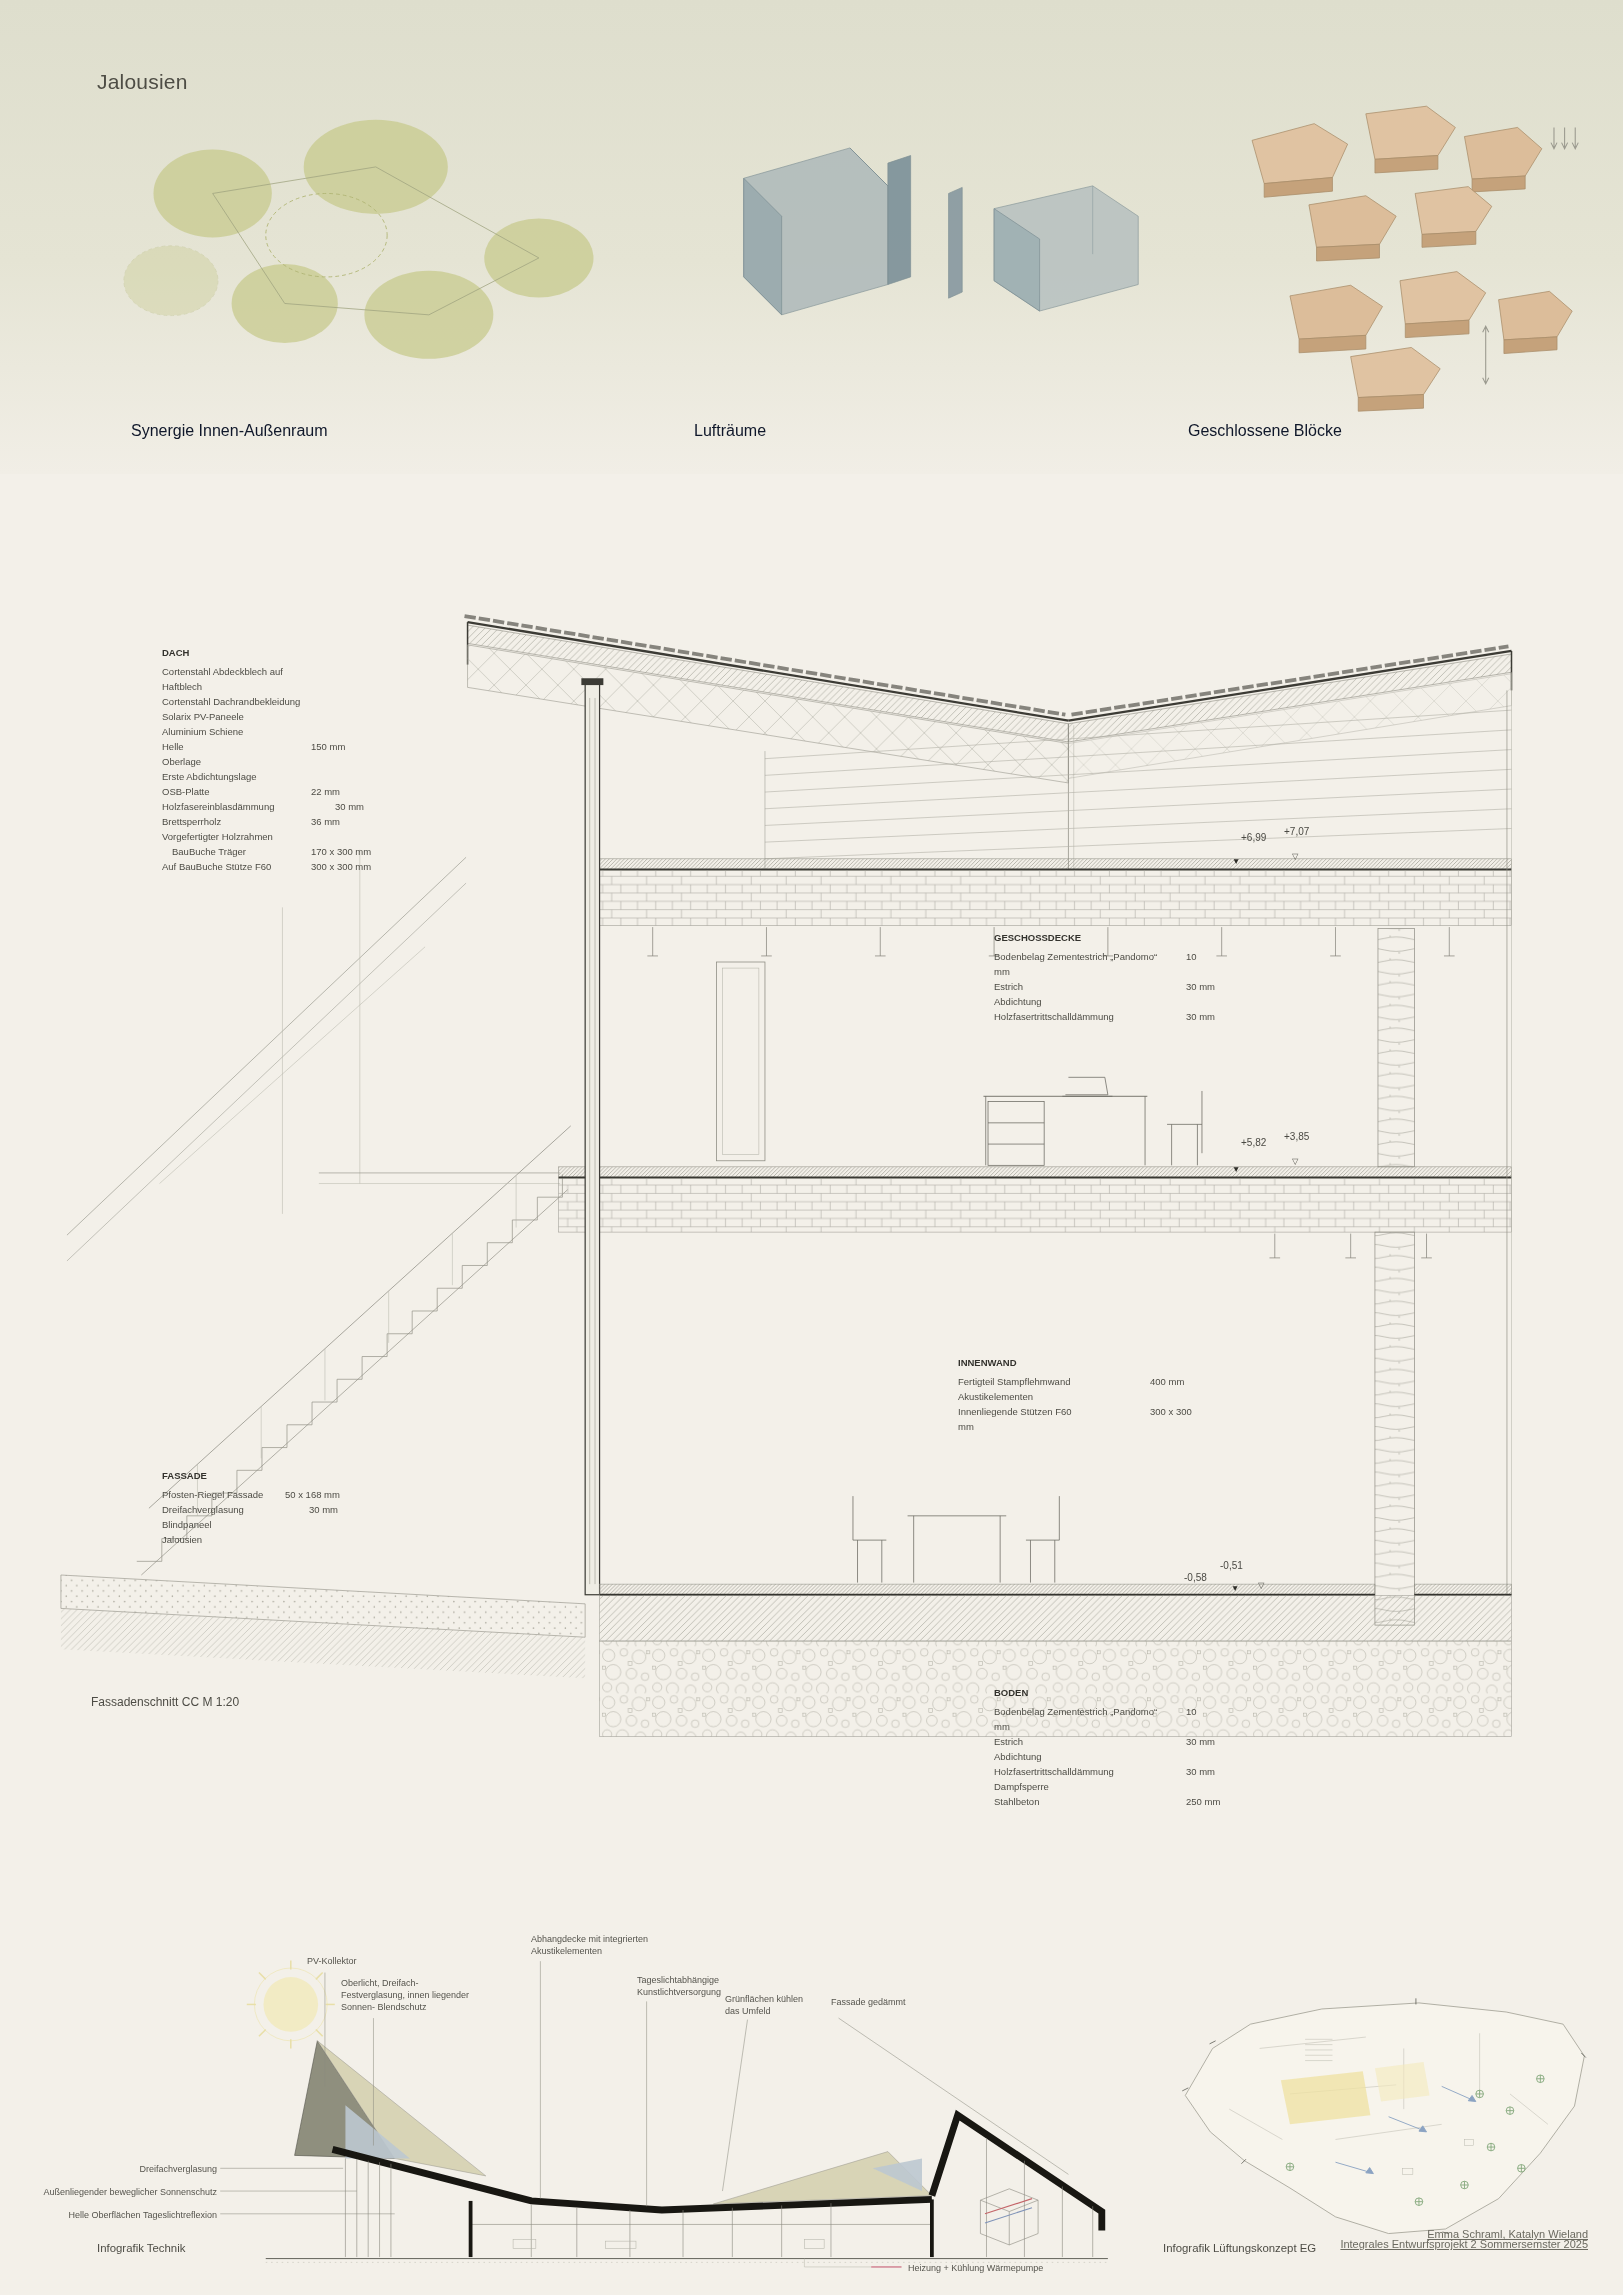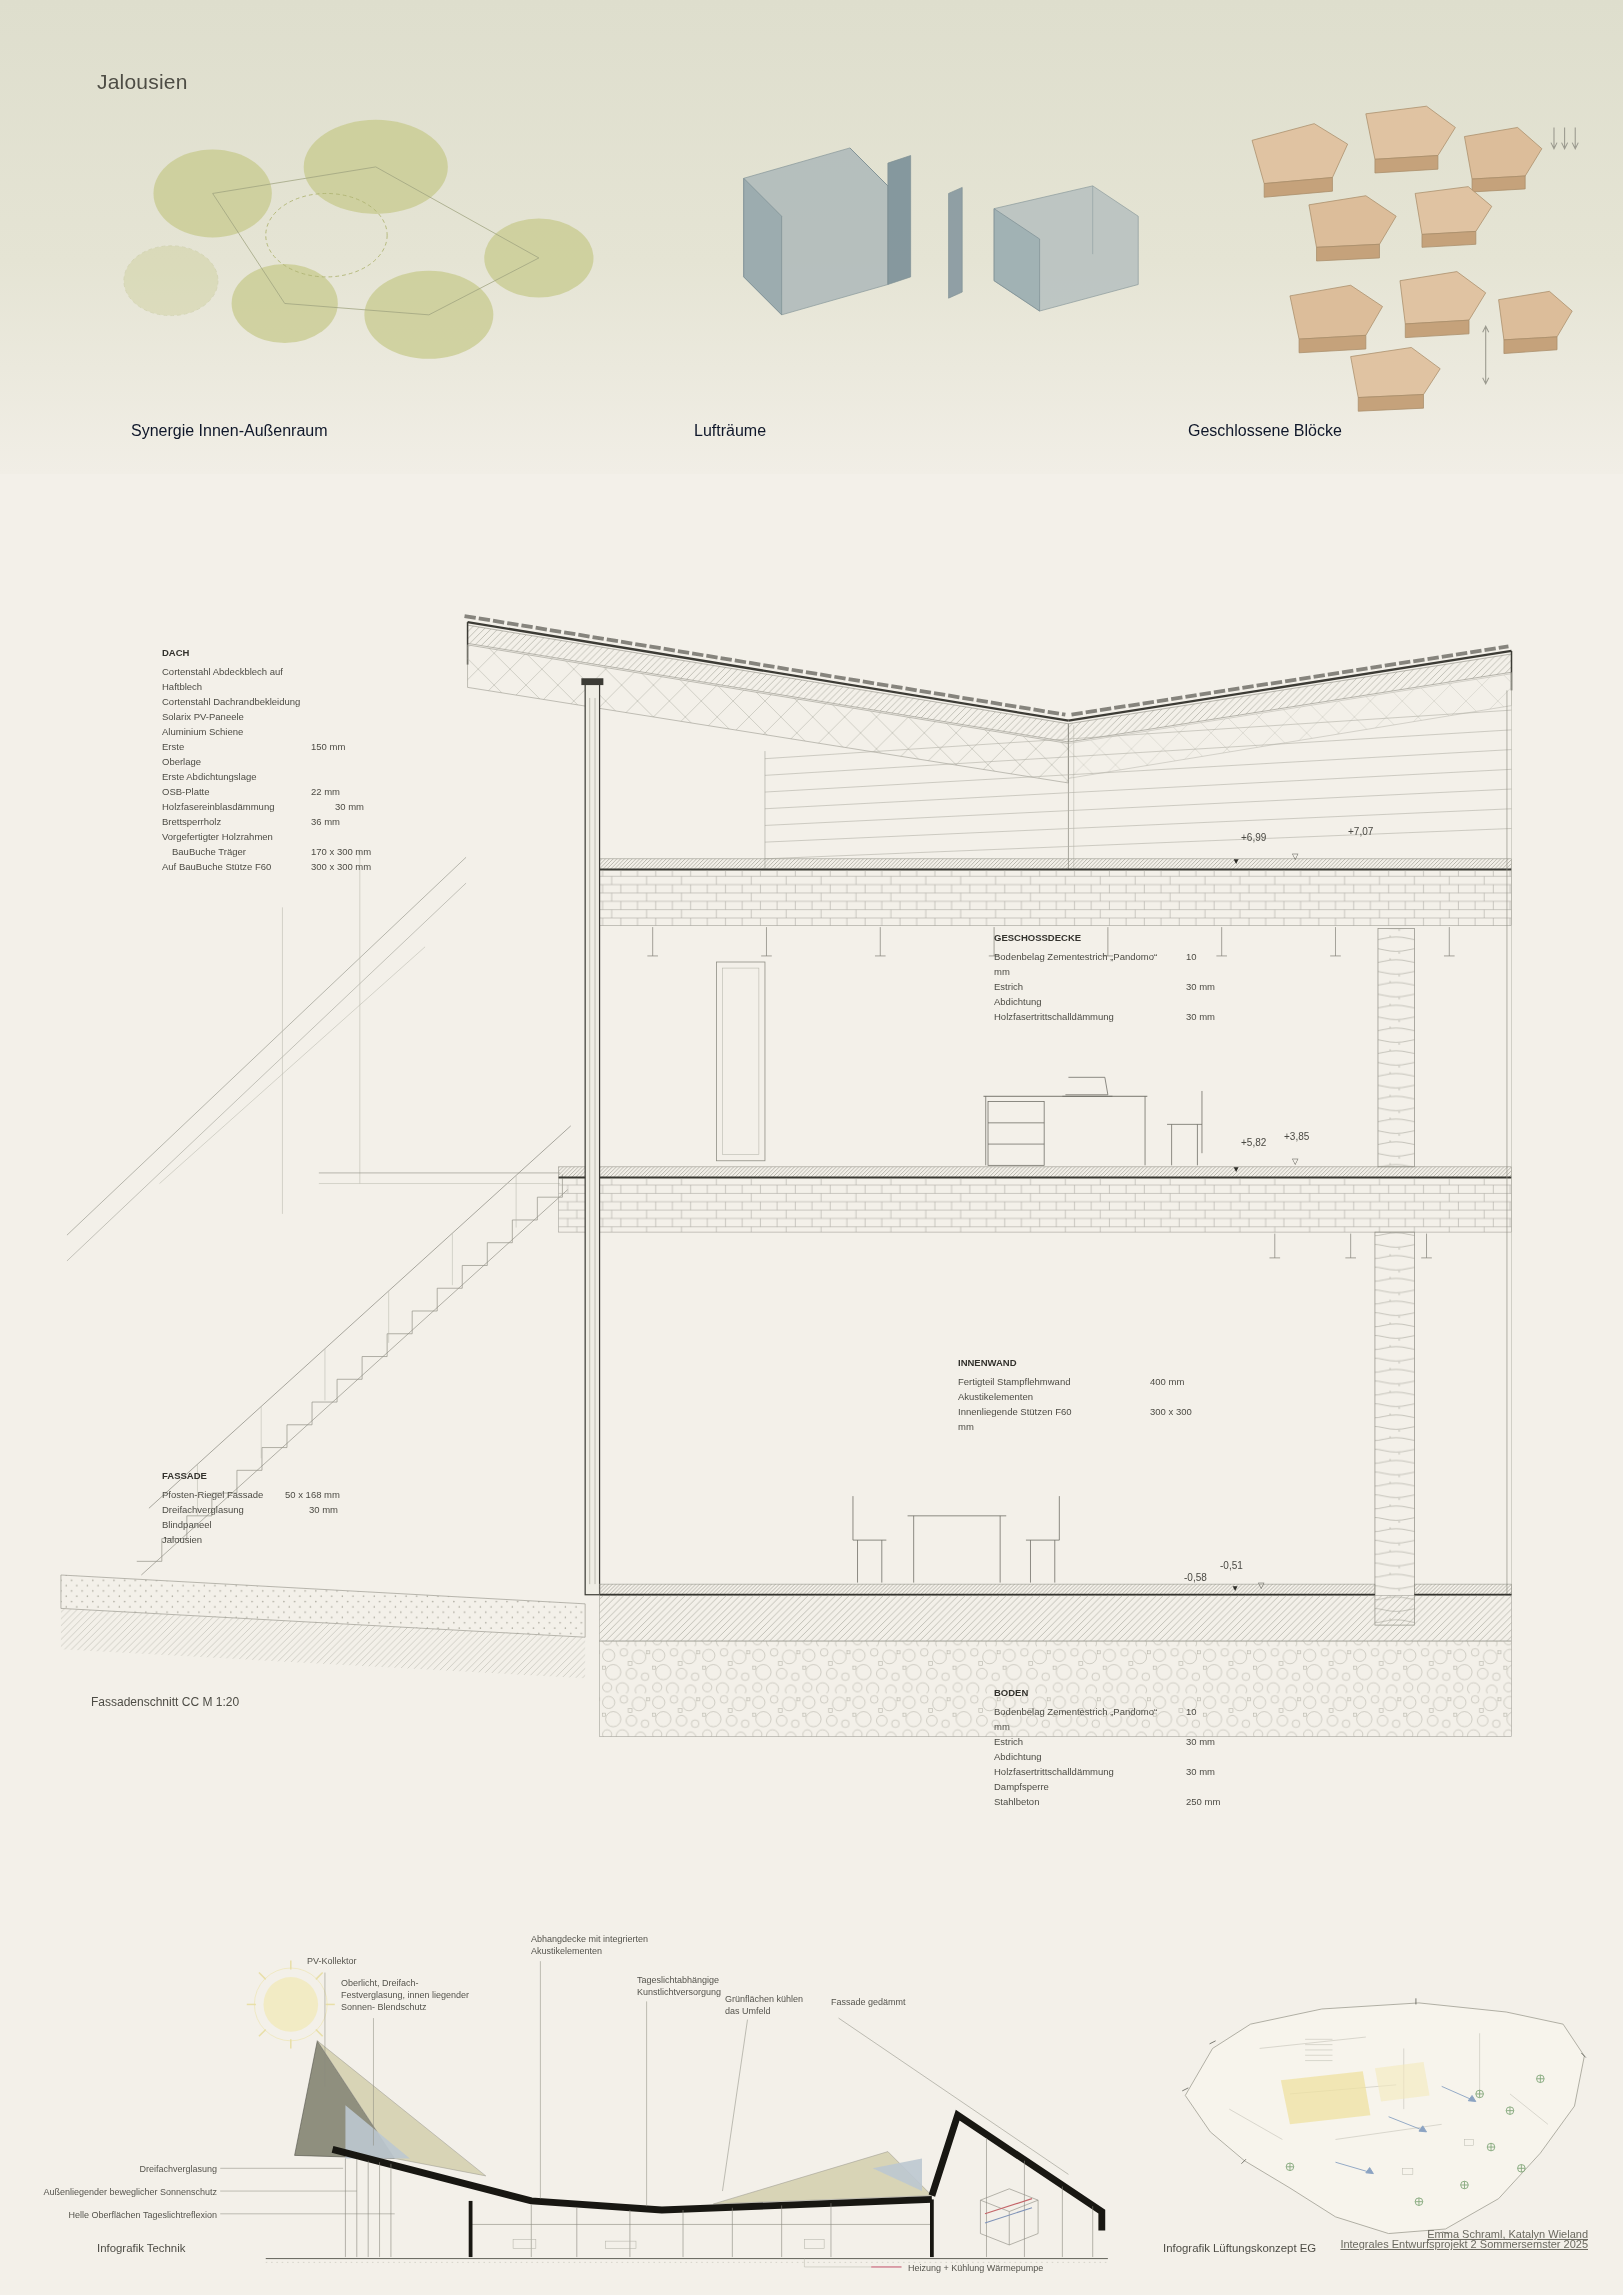--- a/index.html
+++ b/index.html
@@ -397,21 +397,21 @@
       </div>
     <div class="row">
         <span class="l">Solarix PV-Paneele</span>
         <span class="v"></span>
       </div>
     <div class="row">
         <span class="l">Aluminium Schiene</span>
         <span class="v"></span>
       </div>
     <div class="row">
-        <span class="l">Erste</span>
+        <span class="l">Helle</span>
         <span class="v">150 mm</span>
       </div>
     <div class="row">
         <span class="l">Oberlage</span>
         <span class="v"></span>
       </div>
     <div class="row">
         <span class="l">Erste Abdichtungslage</span>
         <span class="v"></span>
       </div>
@@ -523,21 +523,21 @@
         <span class="v"></span>
       </div>
     <div class="row">
         <span class="l">Stahlbeton</span>
         <span class="v">250 mm</span>
       </div>
   </div>
 
   <span class="ev" style="left:1241px;top:832px">+6,99</span>
   <span class="tri" style="left:1232px;top:856px">▼</span>
-  <span class="ev" style="left:1348px;top:826px">+7,07</span>
+  <span class="ev" style="left:1284px;top:826px">+7,07</span>
   <span class="tri open" style="left:1292px;top:851px">▽</span>
 
   <span class="ev" style="left:1241px;top:1137px">+5,82</span>
   <span class="tri" style="left:1232px;top:1164px">▼</span>
   <span class="ev" style="left:1284px;top:1131px">+3,85</span>
   <span class="tri open" style="left:1292px;top:1156px">▽</span>
 
   <span class="ev" style="left:1184px;top:1572px">-0,58</span>
   <span class="tri" style="left:1231px;top:1583px">▼</span>
   <span class="ev" style="left:1220px;top:1560px">-0,51</span>

